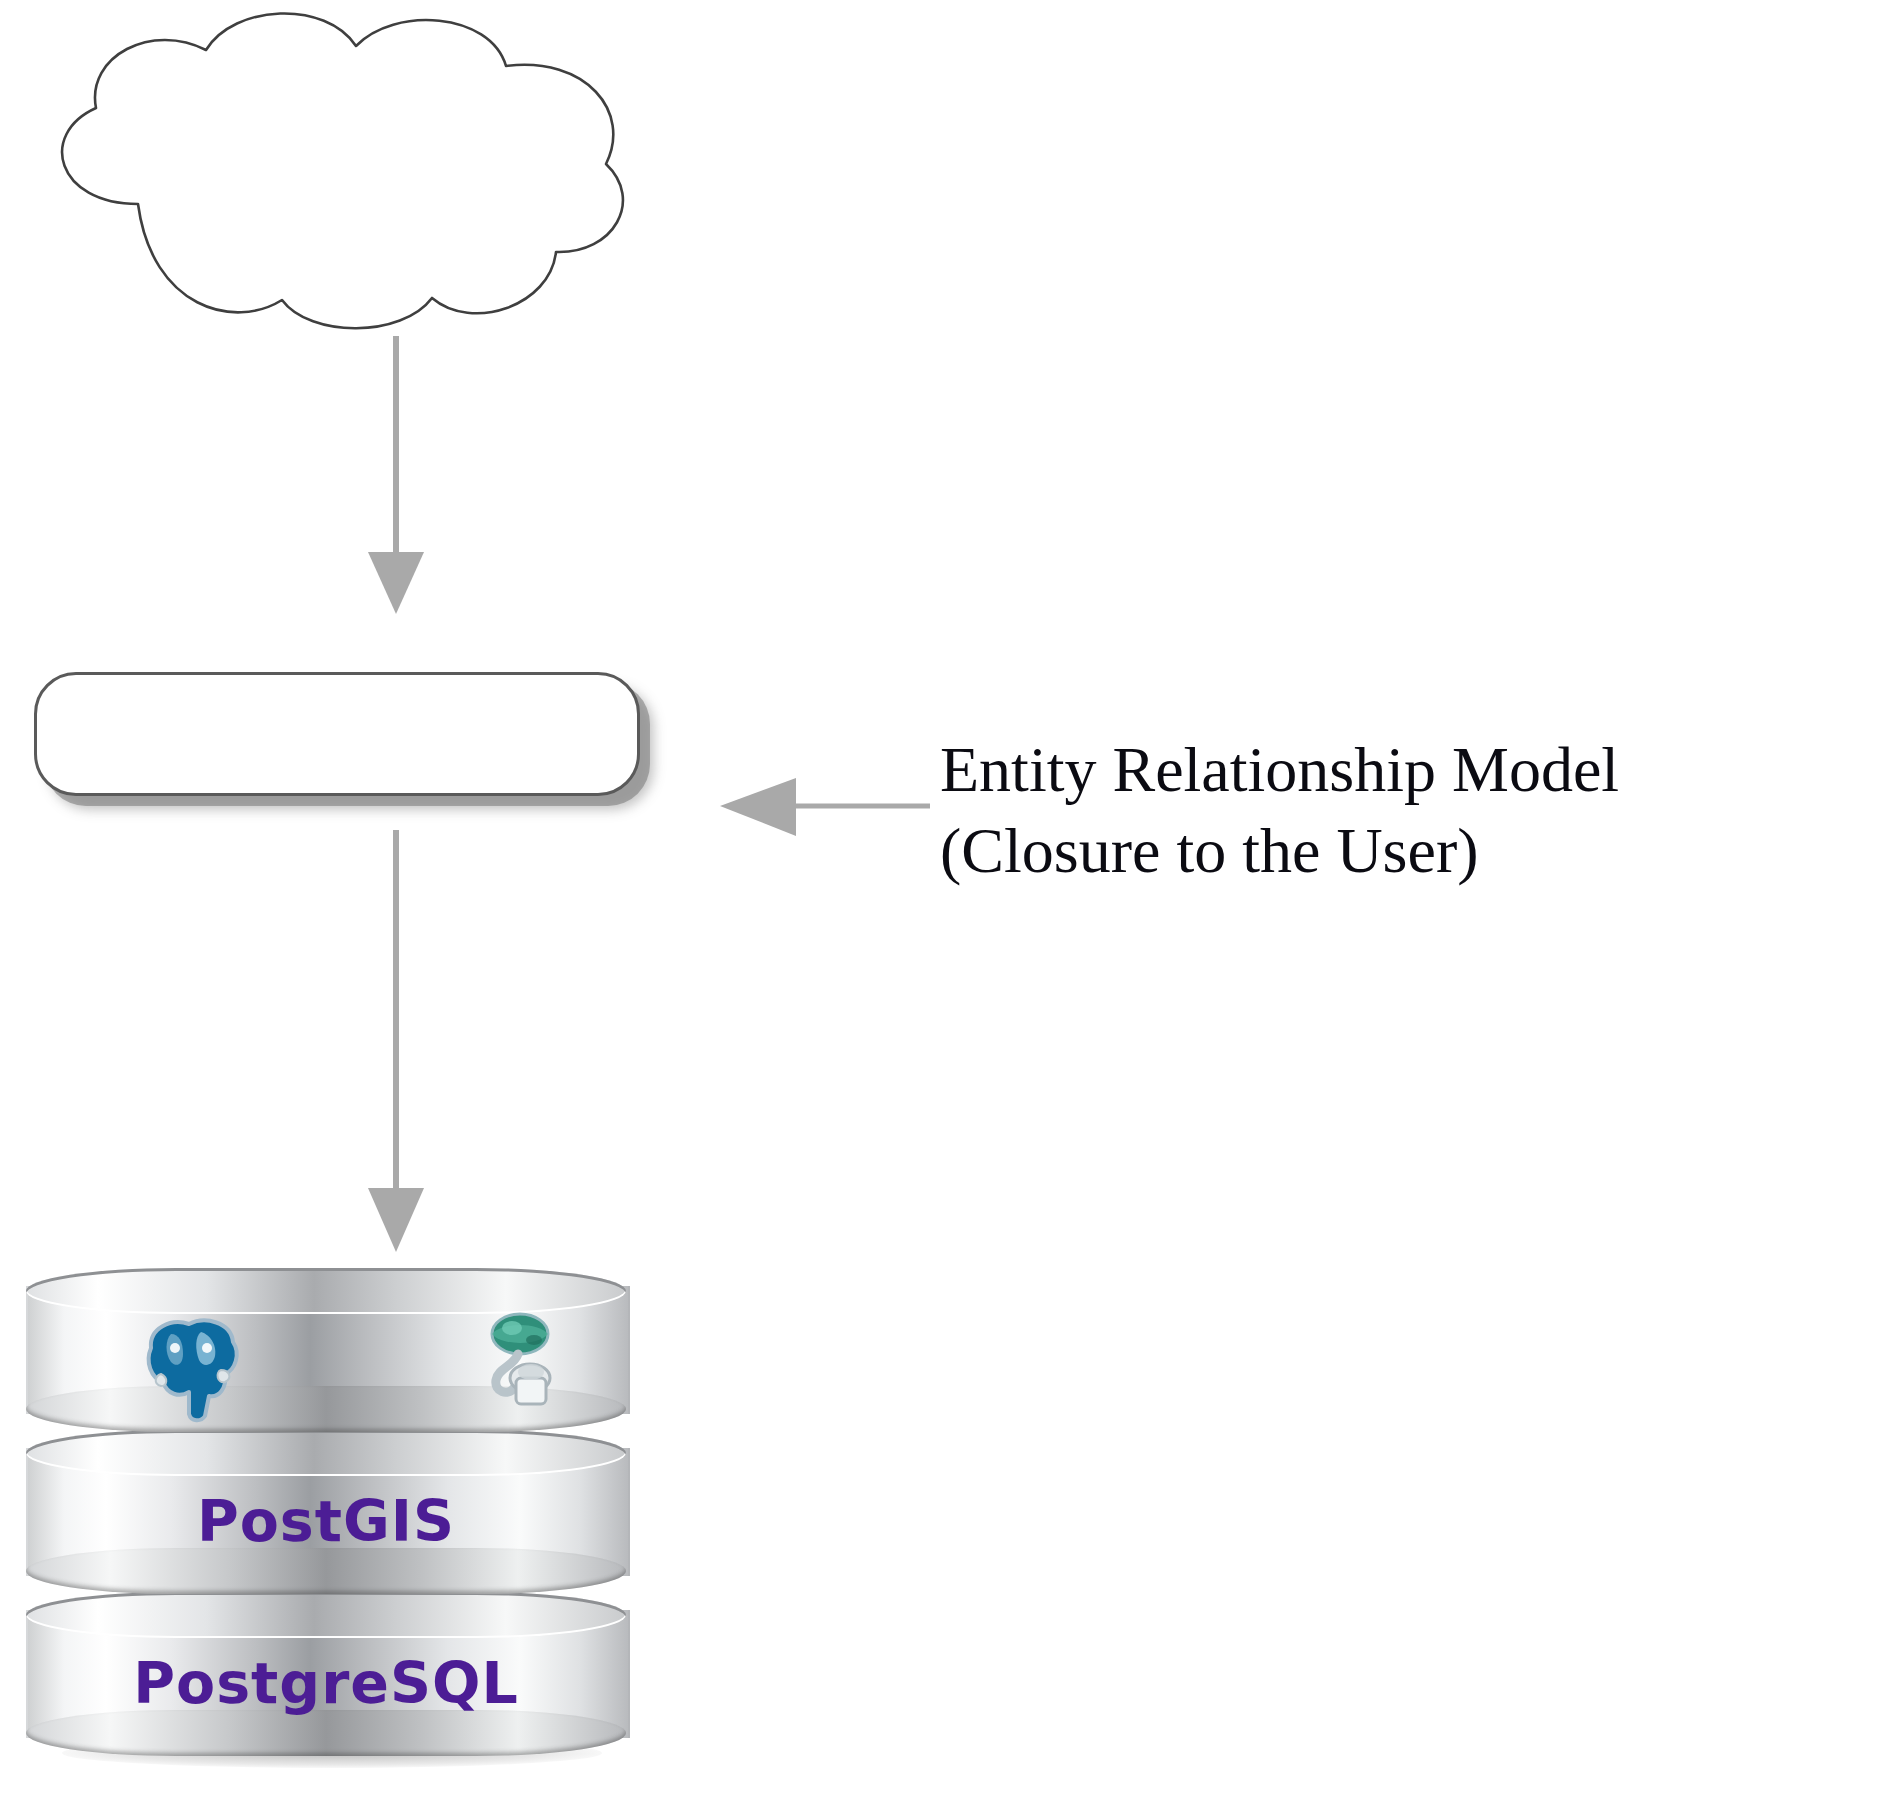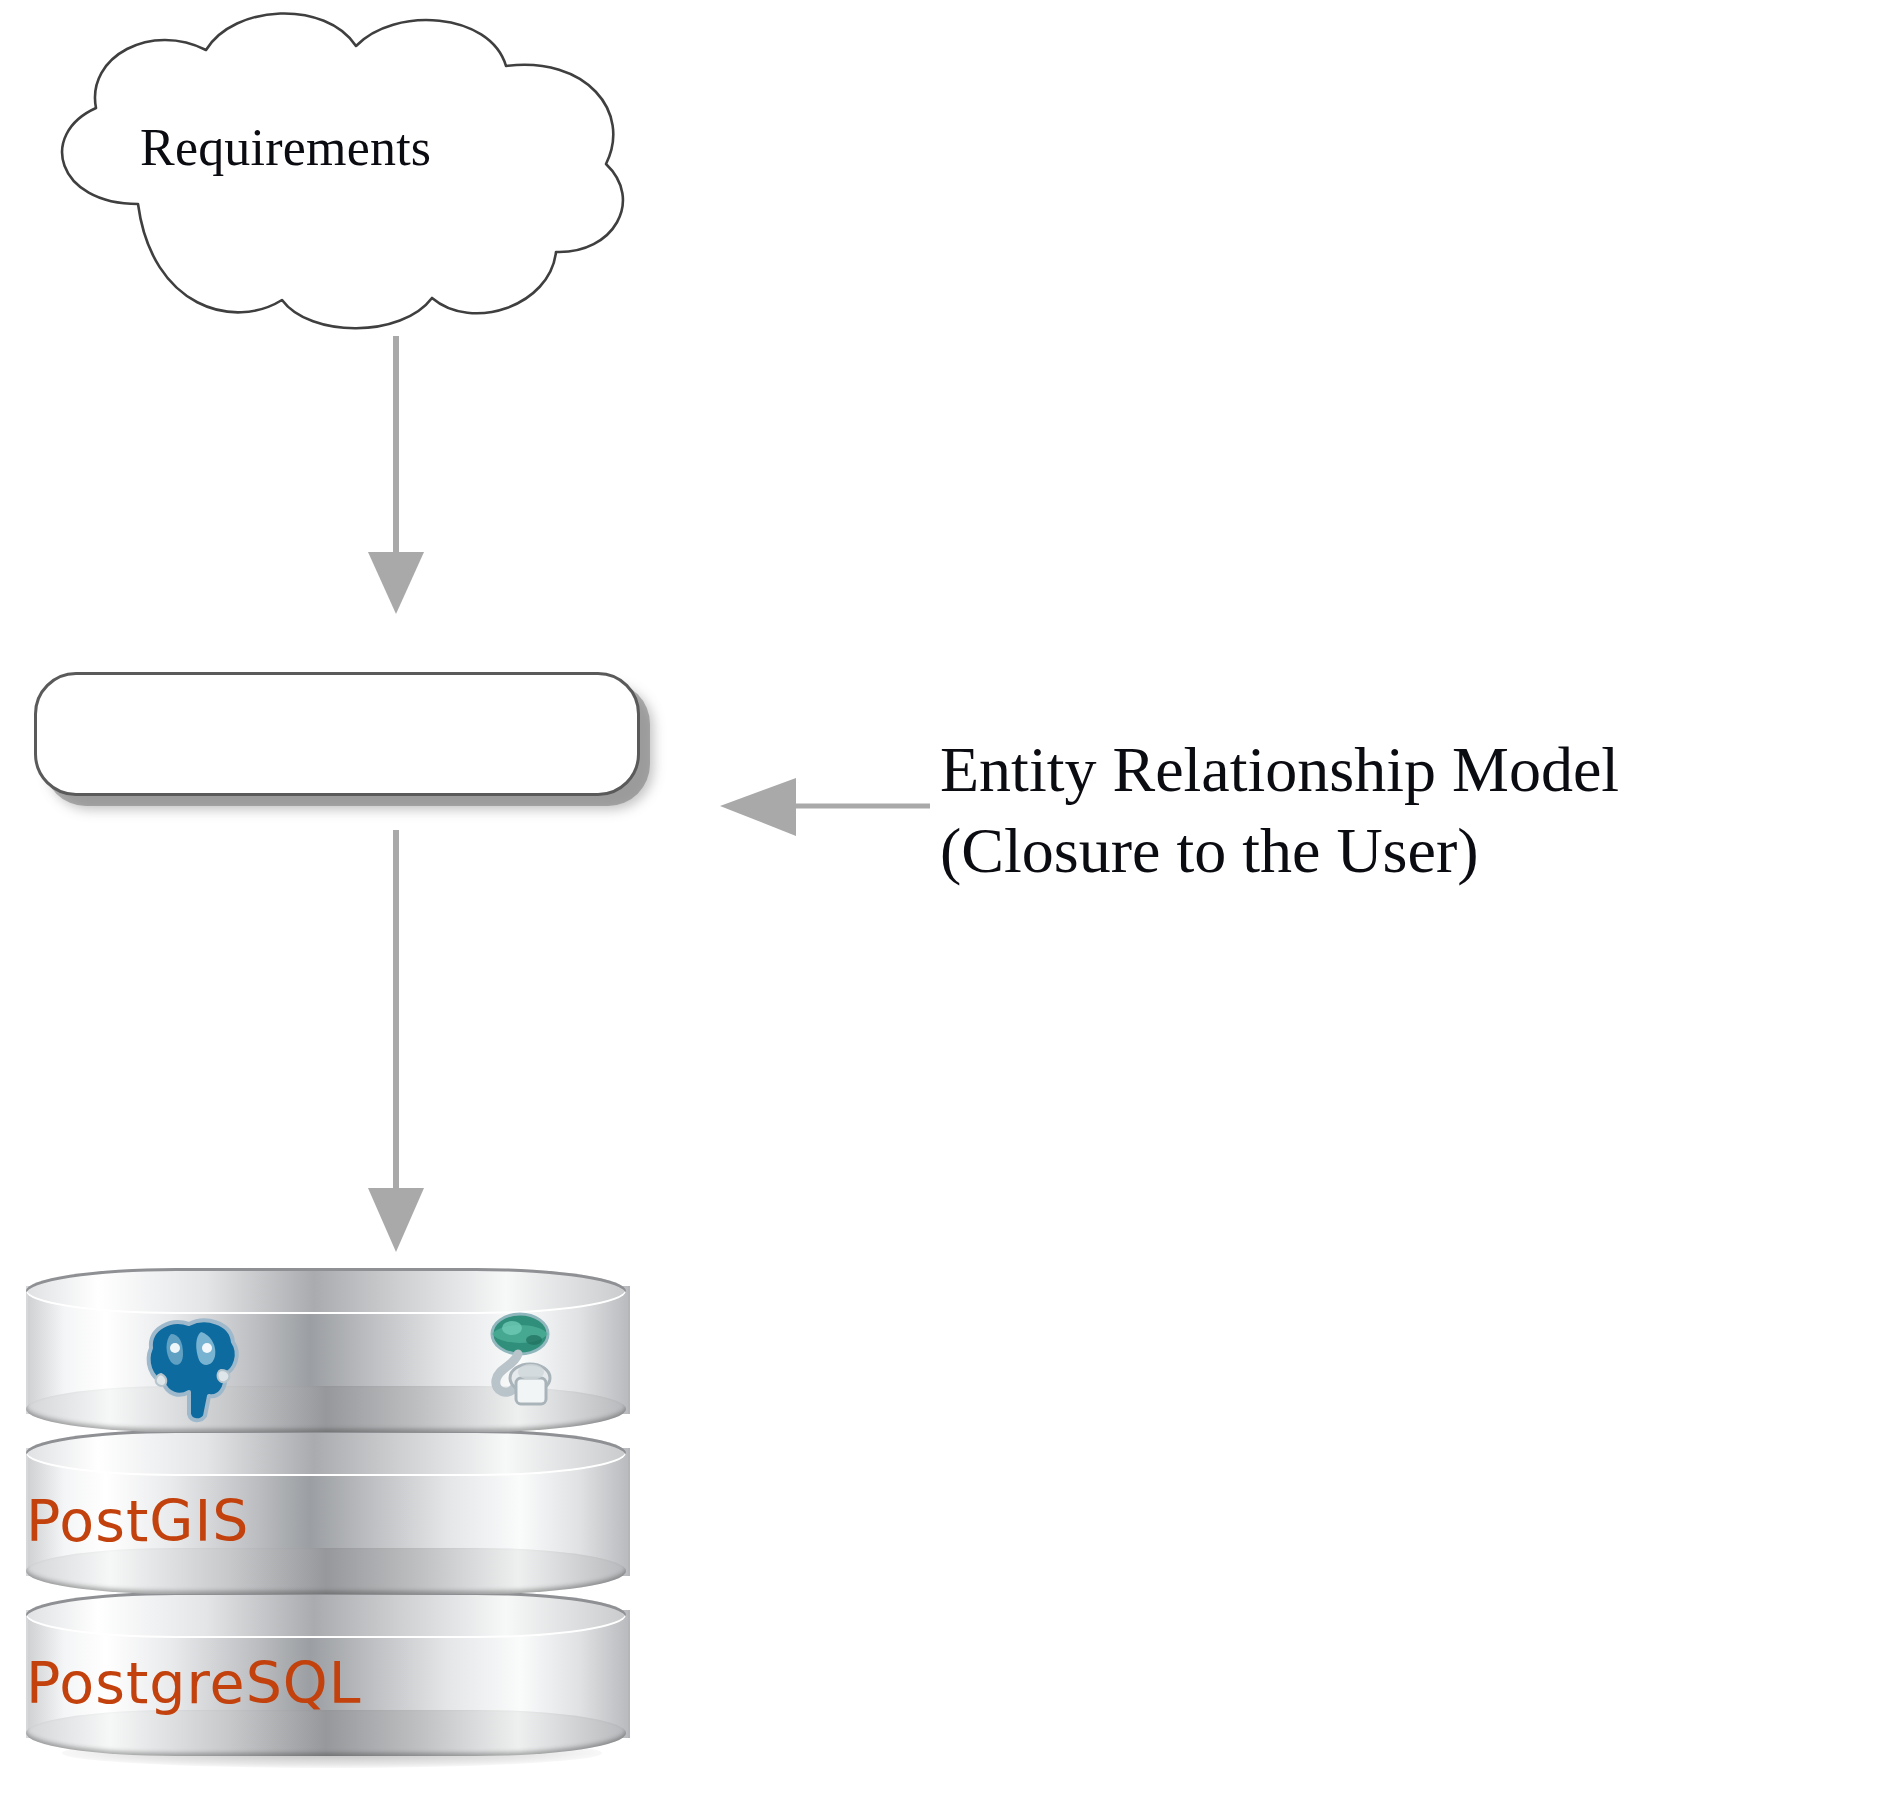--- a/index.html
+++ b/index.html
@@ -43,23 +43,23 @@
       background:linear-gradient(to right,
         #dfe1e3 0%, #ffffff 12%, #e3e5e7 30%, #a9abae 48%,
         #cdcfd1 62%, #f7f8f8 80%, #c9cbcd 100%);
       box-shadow:inset 0 3px 0 0 #8e9093, inset 0 -2px 0 0 #ffffff;}
   .dbtier .bot{position:absolute;left:0;top:118px;width:600px;height:46px;
       border-radius:50%/100%;
       background:linear-gradient(to right,
         #d3d5d7 0%, #f6f7f7 14%, #c6c8ca 34%, #96989b 50%,
         #bfc1c3 66%, #eef0f0 82%, #b7b9bc 100%);
       box-shadow:inset 0 -3px 4px 0 rgba(60,60,60,.40);}
-  .dbtier .label{position:absolute;left:0;top:58px;width:600px;
+  .dbtier .label{position:absolute;left:0;top:58px;width:600px;text-align:center;
       font-family:"DejaVu Sans","Liberation Sans",sans-serif;
-      font-size:57px;font-weight:400;letter-spacing:1px;color:#c2410c;}
+      font-size:57px;font-weight:700;letter-spacing:1px;color:#4c1d95;}
   .db-shadow{position:absolute;left:36px;top:486px;width:540px;height:30px;
       border-radius:50%;
       background:radial-gradient(ellipse at 50% 50%, rgba(100,100,100,.42) 0%,
                  rgba(130,130,130,.18) 55%, rgba(255,255,255,0) 78%);}
   .icon-pg{position:absolute;left:105px;top:44px;width:118px;height:112px;}
   .icon-gis{position:absolute;left:448px;top:40px;width:96px;height:112px;}
 </style>
 </head>
 <body>
 
@@ -72,21 +72,20 @@
                C 66 48, 132 14, 186 42
                C 214 -4, 306 -8, 336 38
                C 374 -2, 470 4, 486 58
                C 566 48, 612 104, 586 156
                C 624 192, 594 246, 536 244
                C 530 298, 452 324, 412 290
                C 382 330, 290 330, 262 292
                C 214 322, 132 300, 118 196 Z" fill="#ffffff" stroke="#3f3f3f" stroke-width="2.6" stroke-linejoin="round"></path>
     </svg>
     <div class="cloud-text">
-      <div>Requirements</div>
     </div>
   </div>
 
   <div class="box-wrap">
     <div class="rbox"></div>
   </div>
 
   <div class="er-text">
     <div>Entity Relationship Model</div>
     <div>(Closure to the User)</div>

